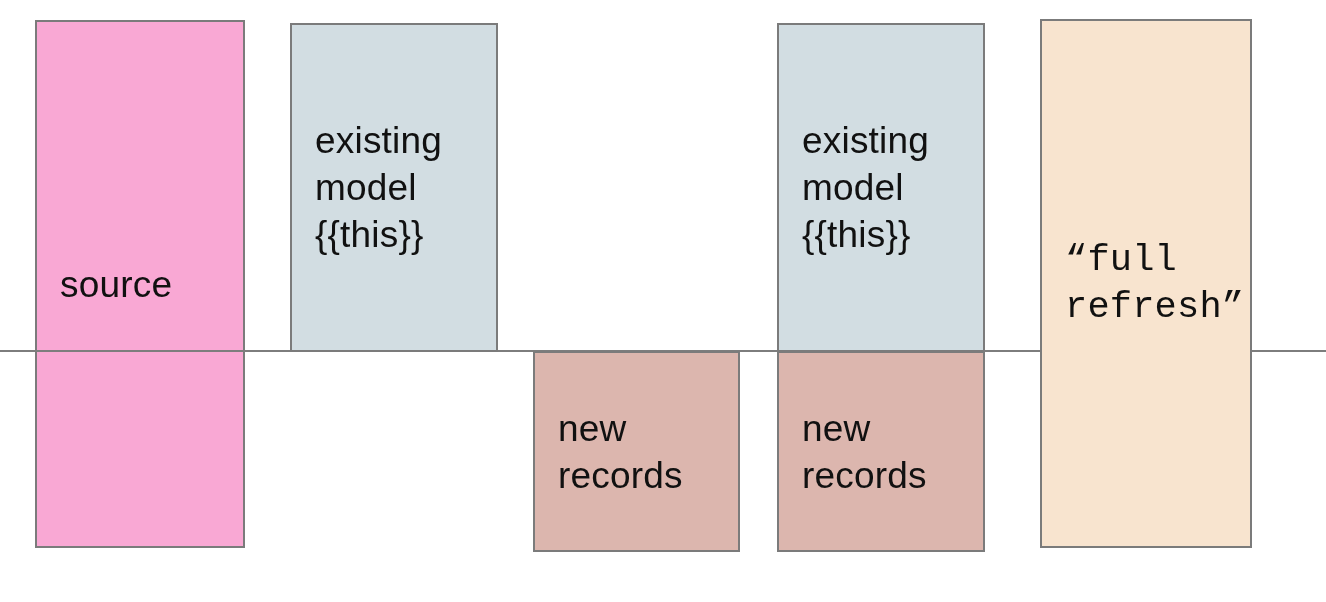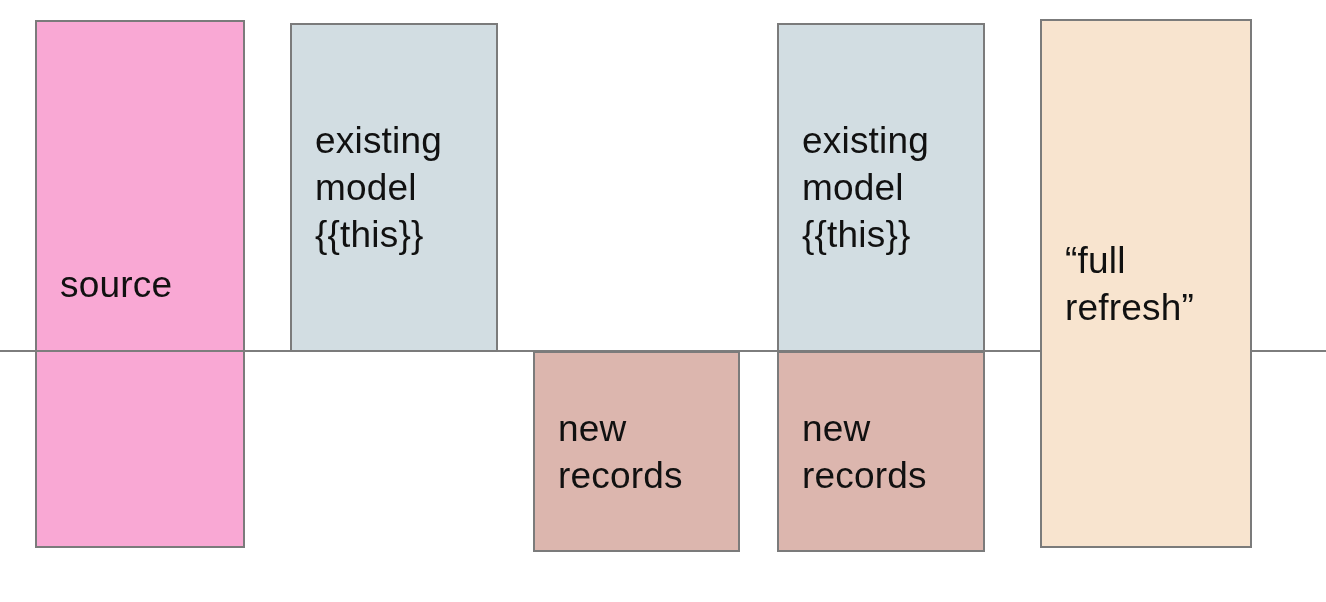--- a/index.html
+++ b/index.html
@@ -78,18 +78,18 @@
     <div class="label">existing
 model
 {{this}}</div>
   </div>
 
   <div class="box box-new-records-2 over-line" style="background: rgb(220, 182, 174);">
     <div class="label">new
 records</div>
   </div>
 
-  <div class="box box-full-refresh over-line" style="background: rgb(248, 228, 207);">
+  <div class="box box-full-refresh over-line" style="background: rgb(248, 228, 207); font-family: Liberation Mono, monospace;">
     <div class="label">“full
 refresh”</div>
   </div>
 
 </div>
 
 </body></html>

